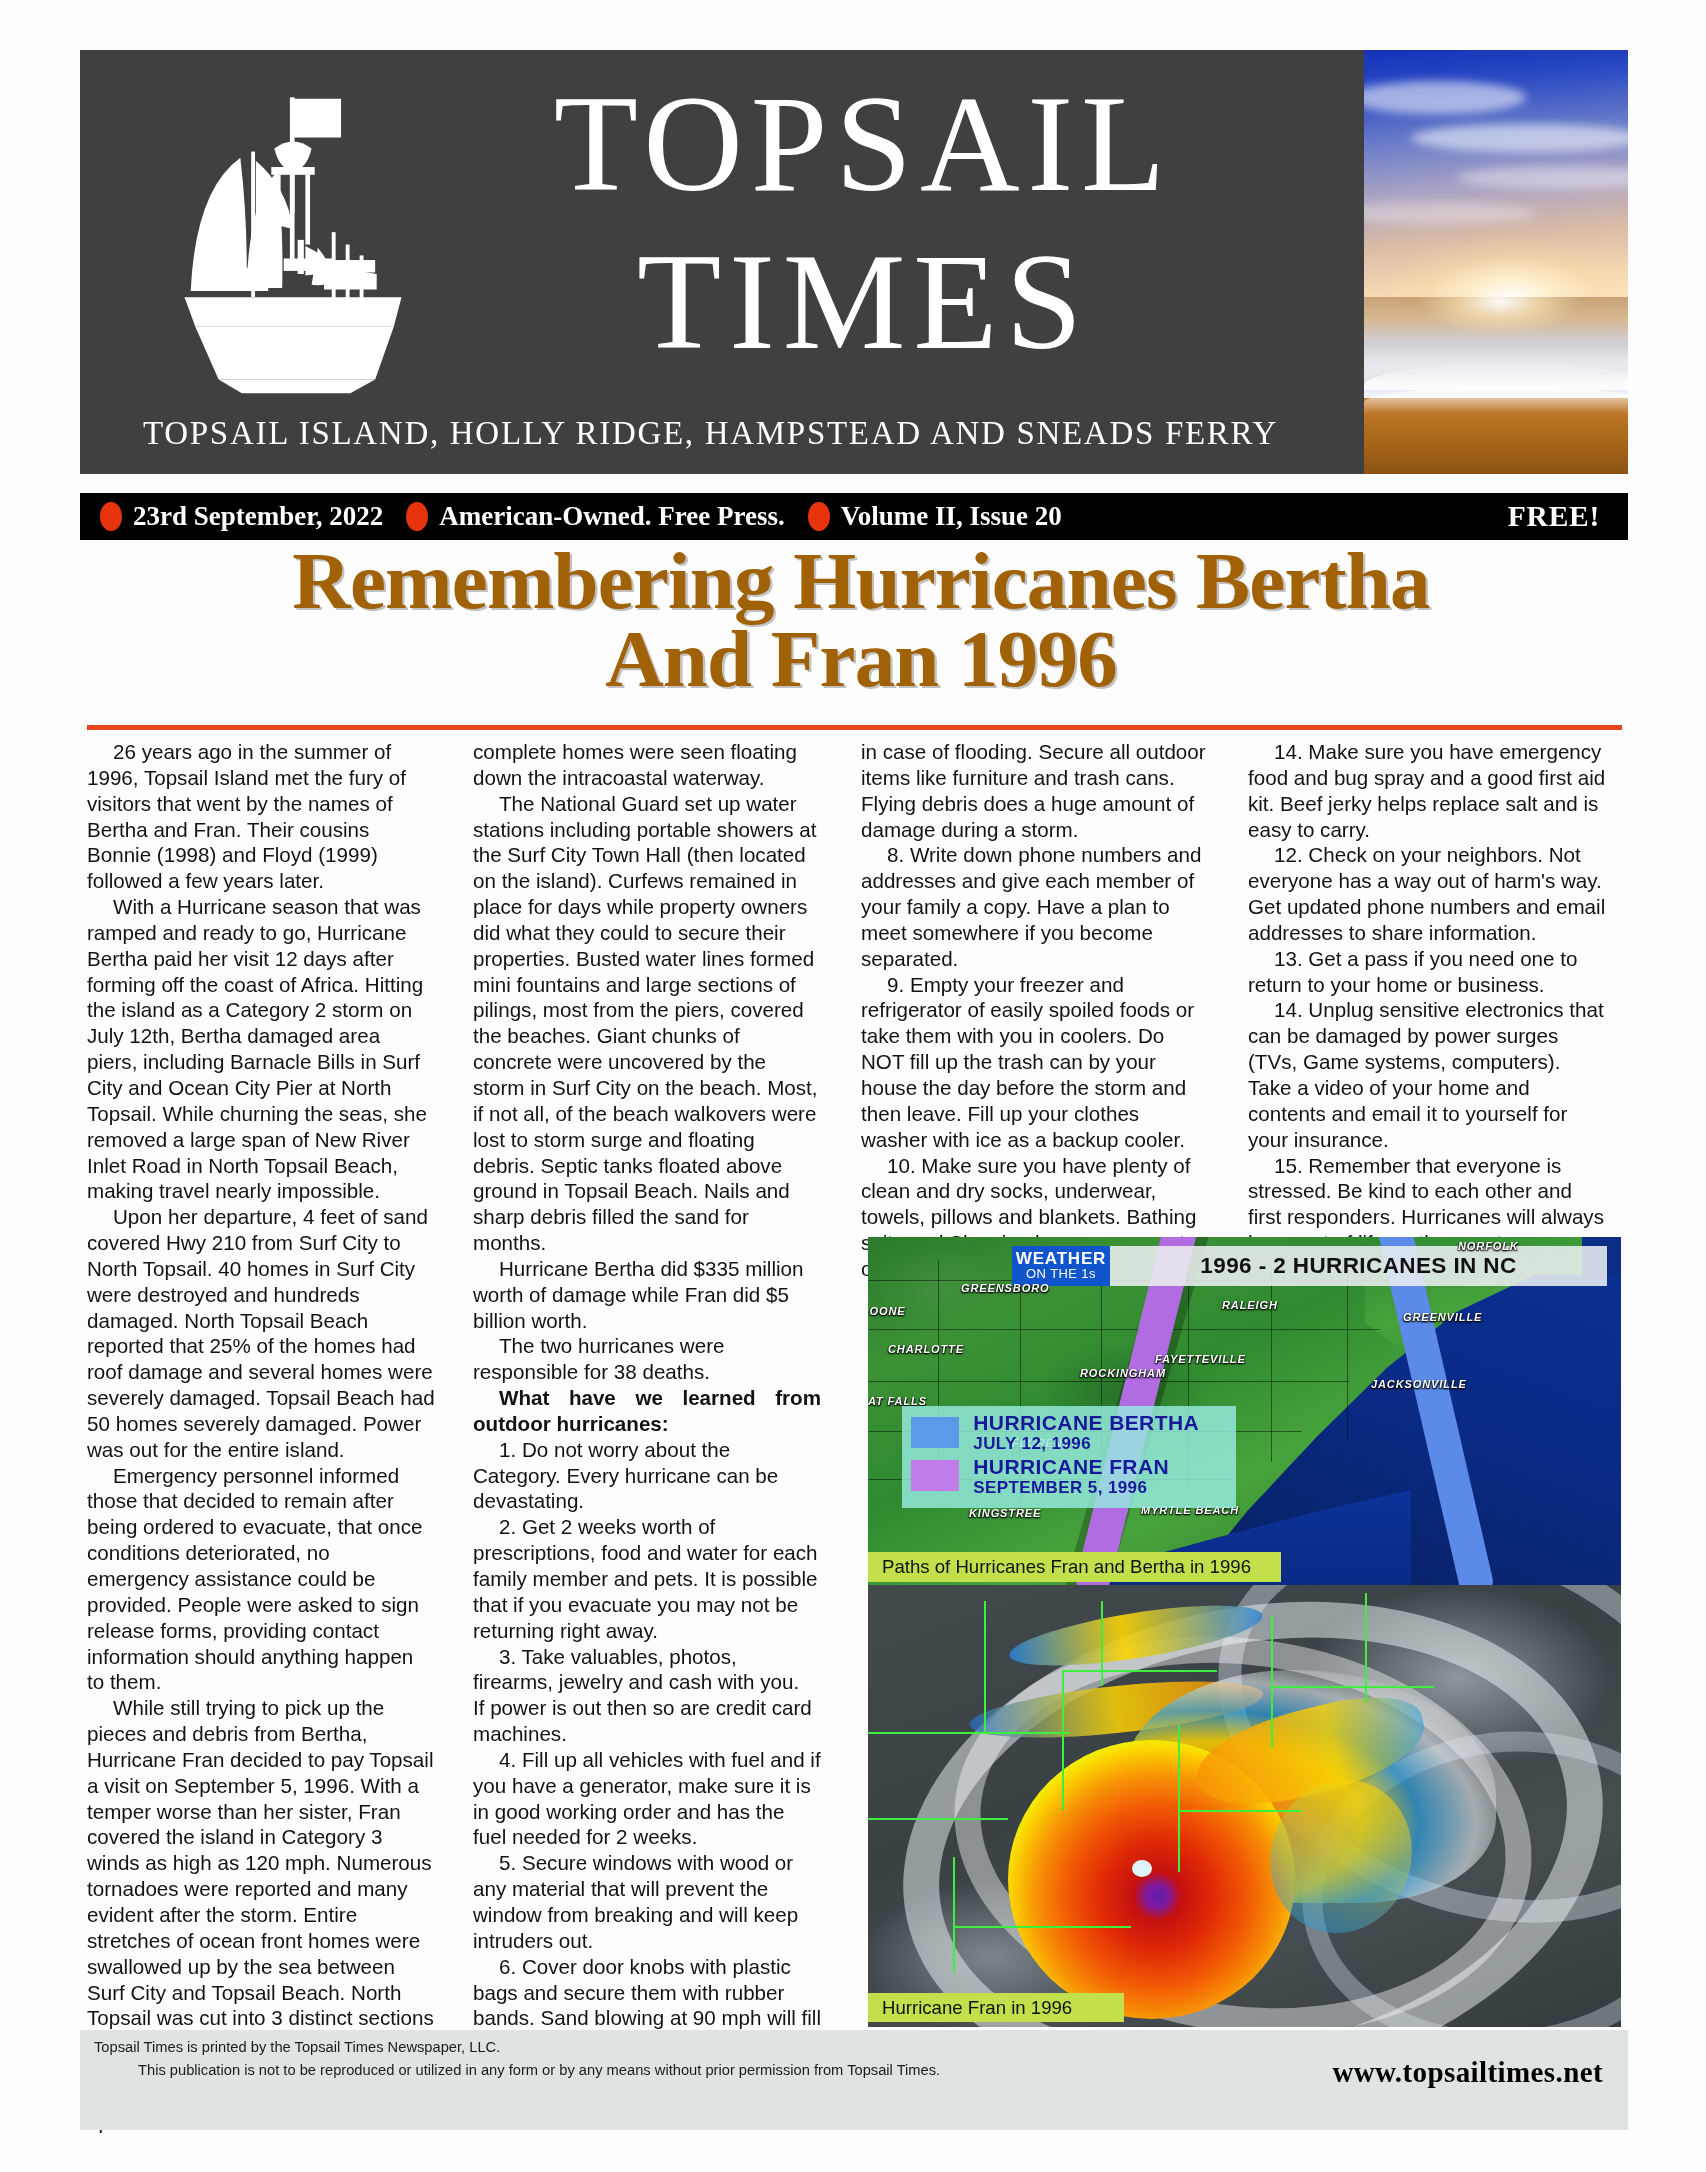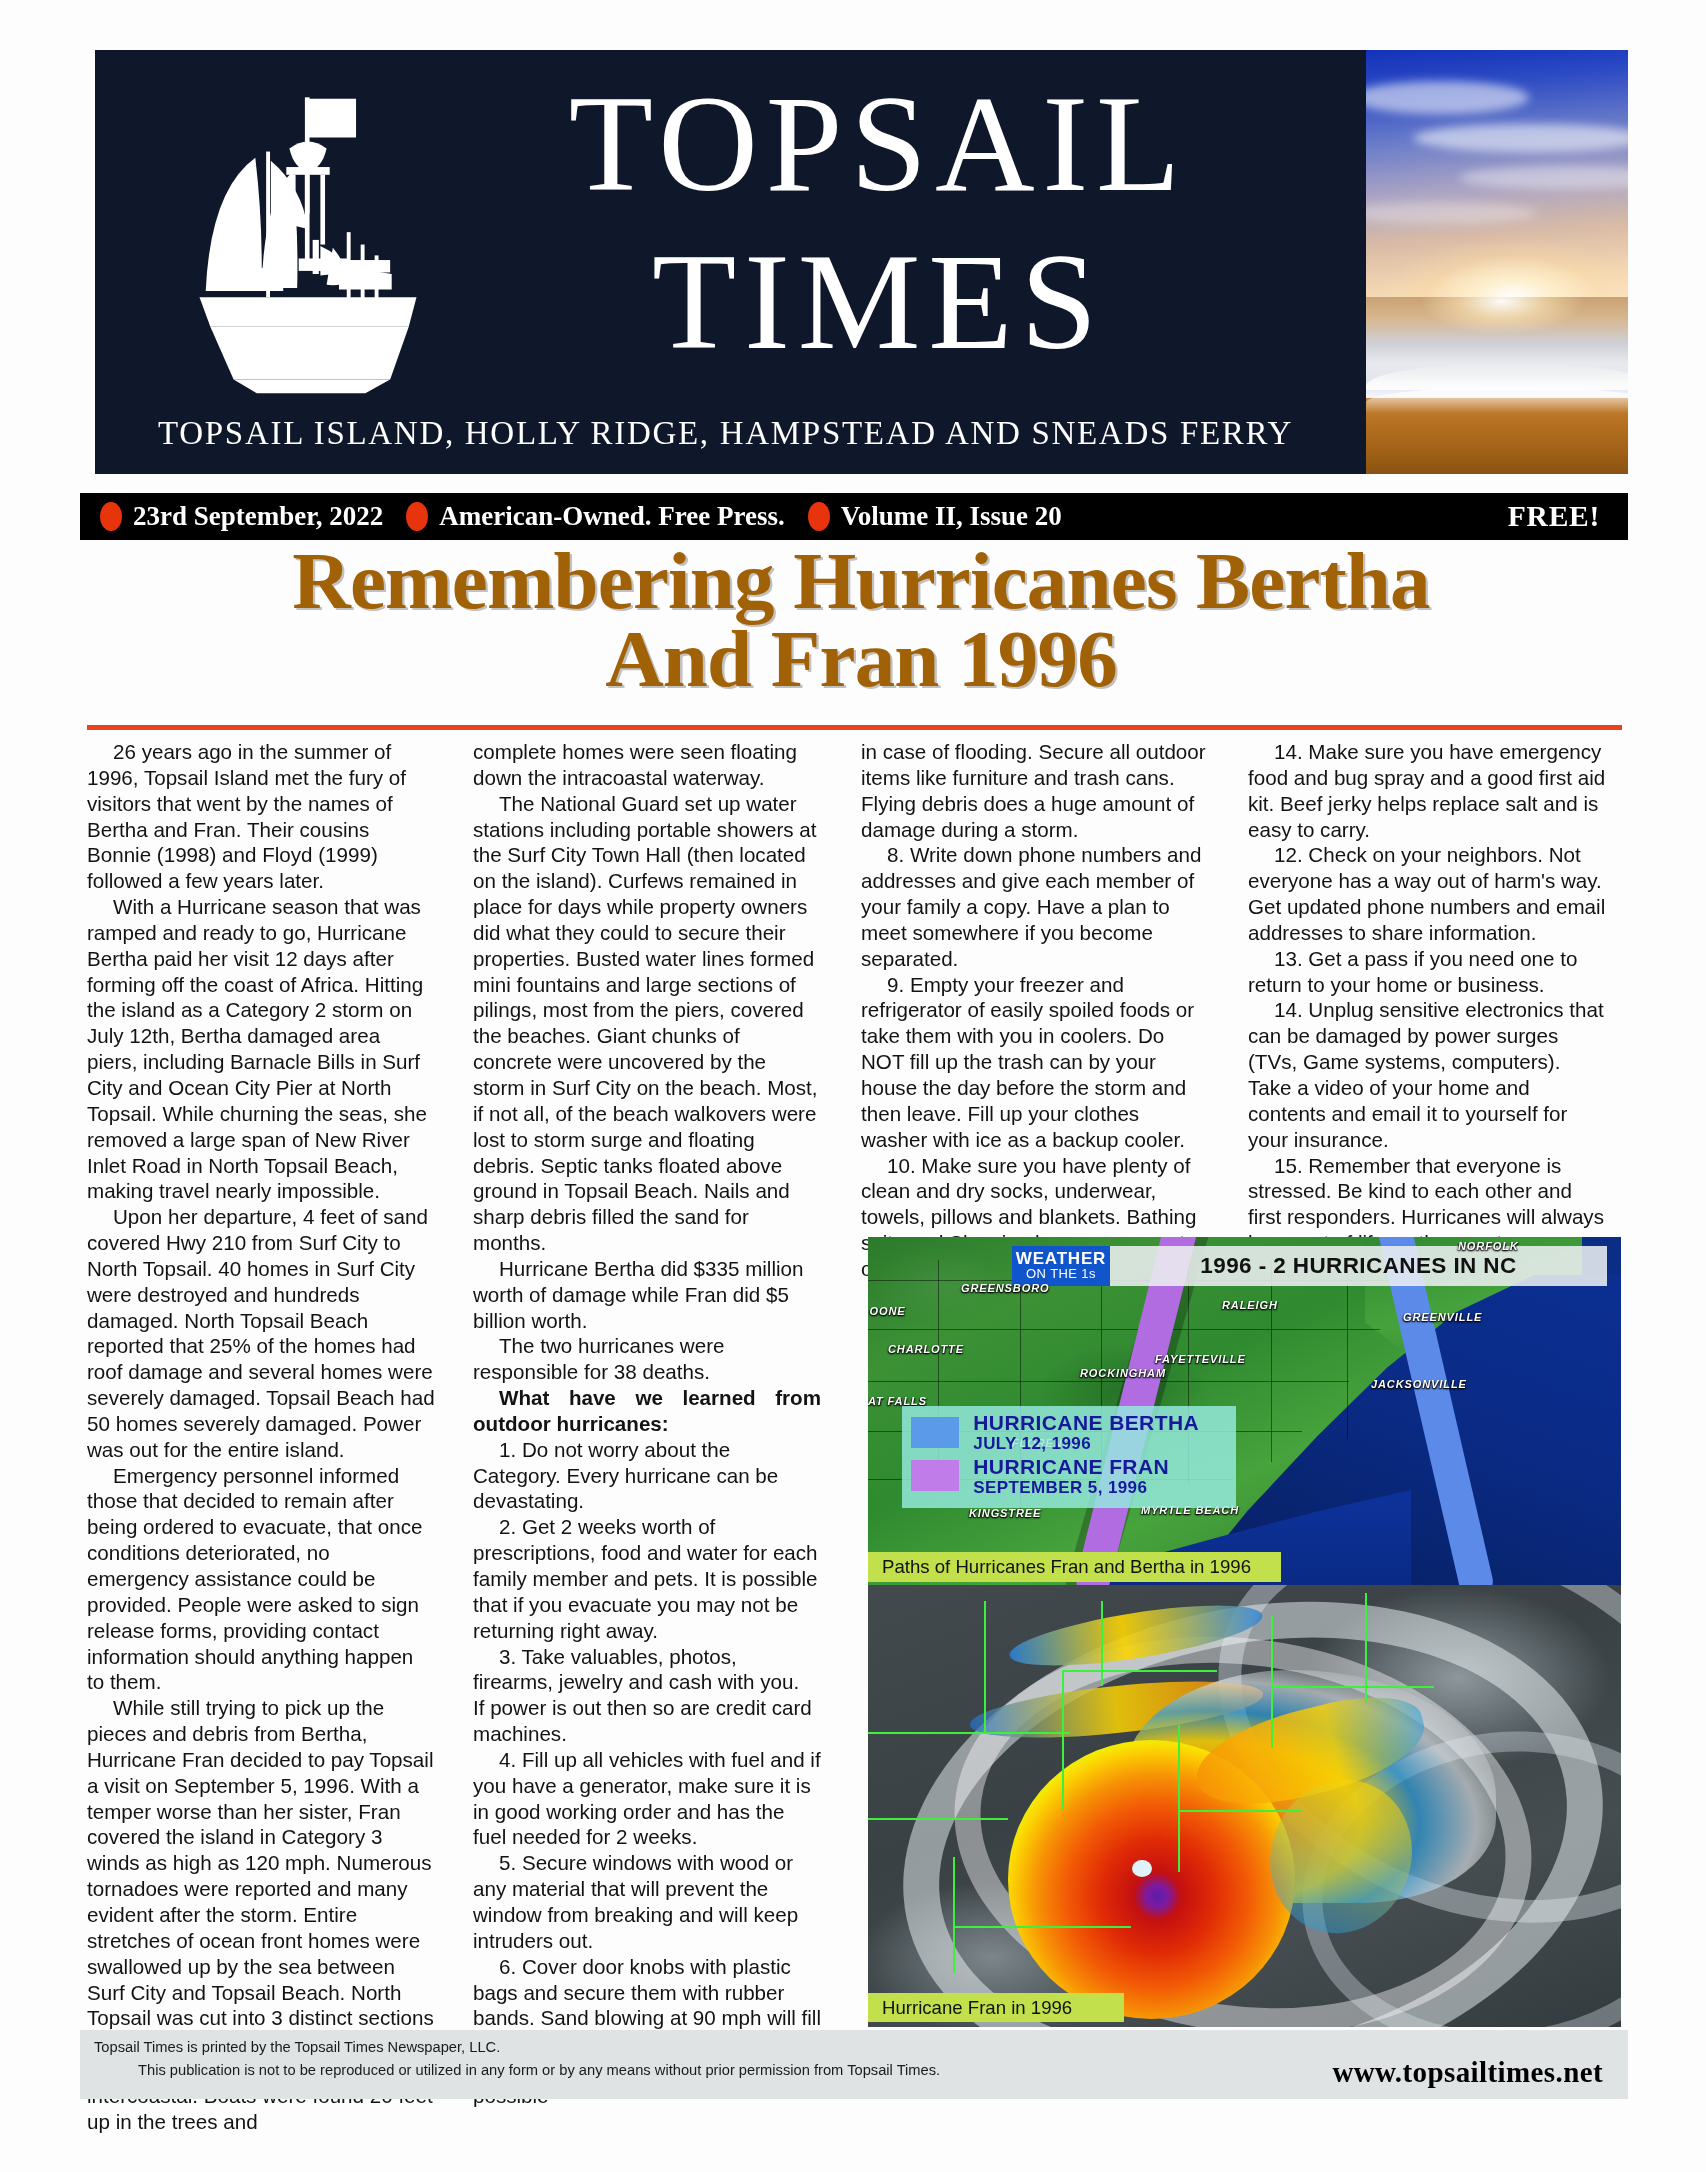--- a/index.html
+++ b/index.html
@@ -17,23 +17,22 @@
   }
 
   
   .masthead{
     position:absolute; left:80px; top:50px; width:1548px; height:424px;
     display:flex;
   }
   .mast-blue{
     position:relative;
     width:1394px; height:424px;
-    background:#0f172a;
+    background:#404040;
     overflow:hidden;
-    margin-left:15px;
   }
   .ship{
     position:absolute; left:58px; top:29.5px; width:310px; height:326px;
   }
   .mast-title-wrap{
     position:absolute; left:326px; top:7.8px; width:915px; height:357px;
     display:flex; flex-direction:column; align-items:center; justify-content:flex-start;
   }
   .mast-title{
     font-family:"Liberation Serif", serif;
@@ -274,21 +273,21 @@
     background:
       radial-gradient(ellipse at 22% 66%, rgba(242,90,5,.95) 0%, rgba(247,147,5,.9) 22%, rgba(252,212,2,.85) 38%, rgba(43,157,220,.7) 52%, rgba(232,238,242,.6) 66%, rgba(232,238,242,0) 82%);
   }
   .statelines{
     position:absolute; inset:0;
   }
   .sl{ position:absolute; background:#3ef03e; }
 
   
   .footer{
-    position:absolute; left:80px; top:2030px; width:1548px; height:69px;
+    position:absolute; left:80px; top:2030px; width:1548px; height:100px;
     background:#dfe3e3;
     text-align:right;
   }
   .foot-txt{
     position:absolute; left:14px; color:#1b1b1b;
     font-size:14.7px; line-height:1.5;
     font-family:"Liberation Sans", sans-serif;
   }
   .foot-txt.l1{ top:6.2px; }
   .foot-txt.l2{ top:29px;margin-left:44px; }

